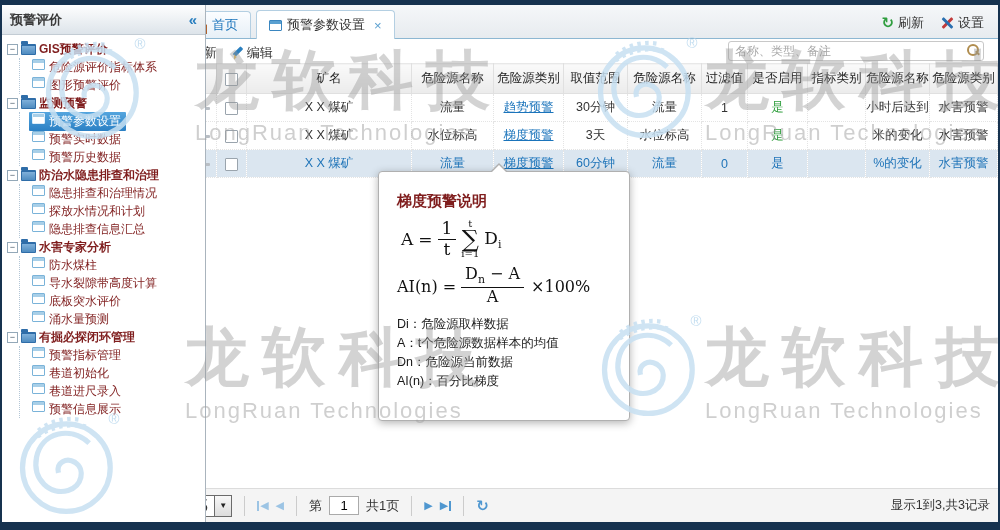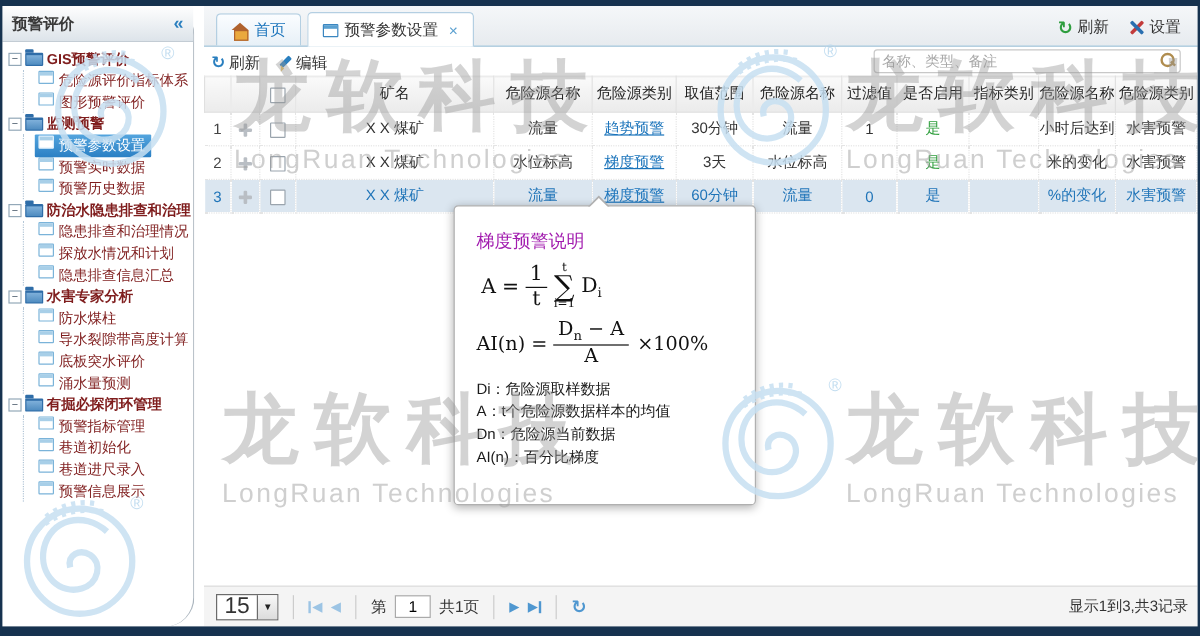--- a/index.html
+++ b/index.html
@@ -7,21 +7,21 @@
   .frame { position:relative; width:1000px; height:530px; background:#fff; overflow:hidden; }
 
   
   .strip { position:absolute; background:#16324f; z-index:5; }
   .strip.top { left:0; top:0; right:0; height:5px; }
   .strip.bottom { left:0; bottom:0; right:0; height:8px; }
   .strip.left { left:0; top:0; bottom:0; width:2px; }
   .strip.right { right:0; top:0; bottom:0; width:2px; }
 
   
-  .sidebar { position:absolute; left:2px; top:5px; width:160px; bottom:8px; background:#fff; border-right:1px solid #aab4bd; z-index:4;border-radius:24px; }
+  .sidebar { position:absolute; left:2px; top:5px; width:204px; bottom:8px; background:#fff; border-right:1px solid #aab4bd; z-index:4; }
   .sb-header { height:30px; background:linear-gradient(#fefefe,#dde4ea); border-bottom:1px solid #c3ccd4; display:flex; align-items:center; padding:0 8px; }
   .sb-title { font-size:13px; font-weight:bold; color:#3a3a3a; flex:1; }
   .sb-collapse { color:#2a7fbf; font-size:15px; font-weight:bold; cursor:pointer; }
   .tree { padding:5px 2px 0 5px; }
   .trow { display:flex; align-items:center; height:18px; gap:3px; cursor:pointer; }
   .trow.folder .tlabel { font-weight:bold; }
   .tlabel { font-size:12px; color:#7f1d1d; white-space:nowrap; }
   .expander { width:11px; height:11px; border:1px solid #93a8b8; background:#fff; color:#456; font-size:9px; line-height:8px; text-align:center; flex:none; }
   .icon-folder { width:15px; height:11px; background:#2f6da8; border-radius:1px; position:relative; flex:none; margin-top:1px; }
   .icon-folder::before { content:""; position:absolute; top:-3px; left:0; width:7px; height:3px; background:#2f6da8; border-radius:1px 1px 0 0; }
@@ -79,21 +79,21 @@
   .cell-green { color:#2e9e3c; }
   .cbx { width:13px; height:13px; border:1px solid #9aa4ad; background:#fff; border-radius:1px; display:inline-block; vertical-align:middle; cursor:pointer; }
   .icon-plus { width:11px; height:11px; position:relative; display:inline-block; vertical-align:middle; cursor:pointer; }
   .icon-plus::before { content:""; position:absolute; left:0; top:4px; width:11px; height:3px; background:#b9bec4; border-radius:1px; }
   .icon-plus::after { content:""; position:absolute; left:4px; top:0; width:3px; height:11px; background:#b9bec4; border-radius:1px; }
 
   
   .popup { position:absolute; left:208px; top:132px; width:252px; height:250px; background:#fff; border:1px solid #b0b0b0; border-radius:4px; box-shadow:0 2px 8px rgba(0,0,0,.3); z-index:20; padding:20px 12px 8px 16px; }
   .popup::before { content:""; position:absolute; left:111px; top:-9px; border-left:9px solid transparent; border-right:9px solid transparent; border-bottom:9px solid #b0b0b0; }
   .popup::after { content:""; position:absolute; left:112px; top:-7px; border-left:8px solid transparent; border-right:8px solid transparent; border-bottom:8px solid #fff; }
-  .pp-title { font-size:15px; font-weight:normal; color:#a21caf; margin:0 0 8px 2px; }
+  .pp-title { font-size:15px; font-weight:bold; color:#7f1d1d; margin:0 0 8px 2px; }
   .formula { font-family:"DejaVu Serif","Liberation Serif",serif; color:#111; display:flex; align-items:center; gap:5px; }
   .f1 { font-size:17px; margin:2px 0 6px 6px; }
   .f2 { font-size:16px; margin:0 0 8px 2px; }
   .frac { display:inline-flex; flex-direction:column; align-items:center; line-height:1.15; }
   .frac .num { border-bottom:1px solid #111; padding:0 4px; }
   .frac .den { padding:0 4px; }
   .sum { display:inline-flex; flex-direction:column; align-items:center; line-height:1; }
   .sum .st, .sum .sb { font-size:10px; font-style:normal; }
   .sum .ss { font-size:24px; font-style:normal; line-height:.85; }
   .dterm sub, .frac sub { font-size:11px; }

